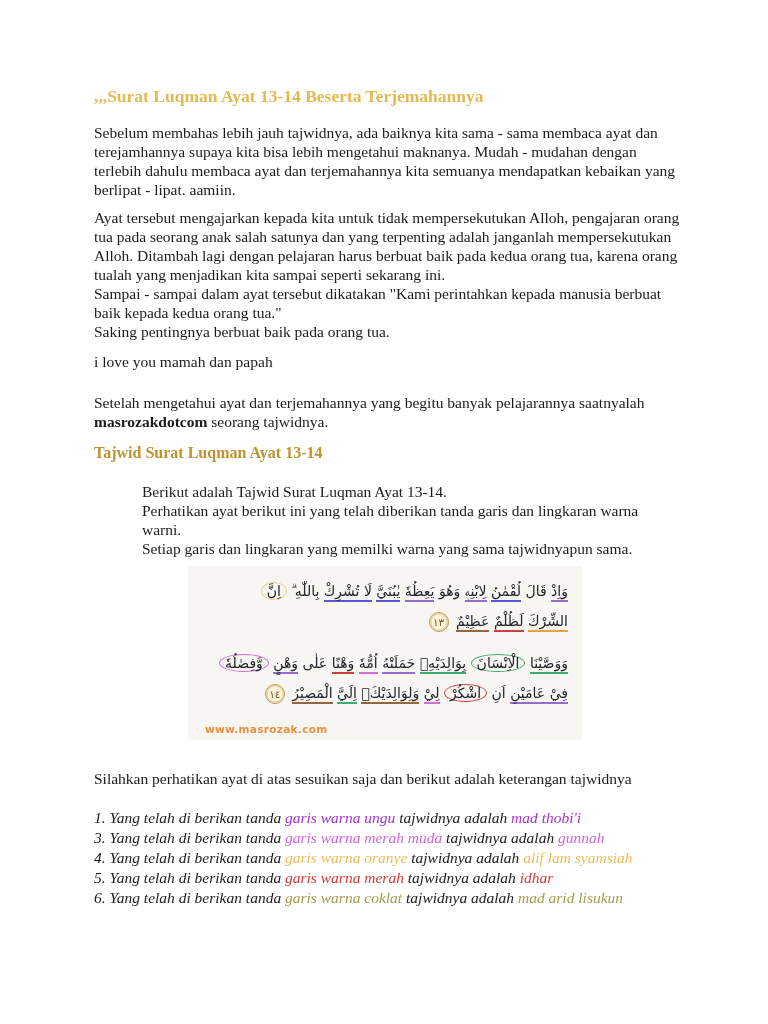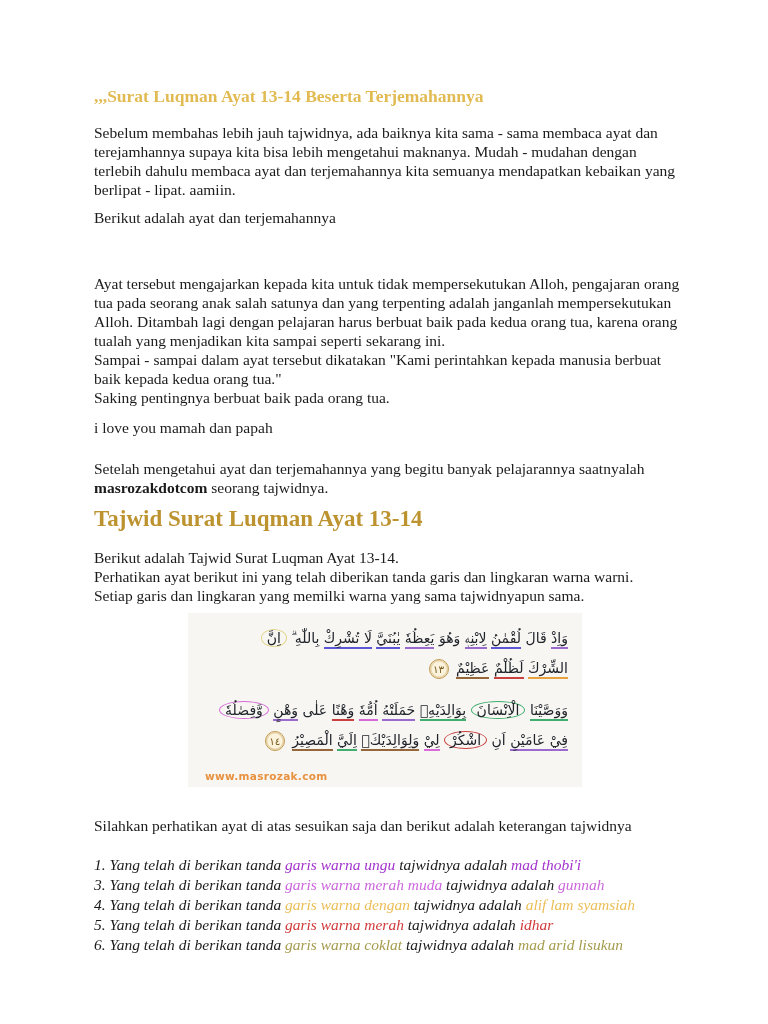--- a/index.html
+++ b/index.html
@@ -13,24 +13,24 @@
     margin:0 0 17px 0;line-height:20px;
   }
   .para{font-size:15.5px;line-height:19px;margin:0;}
   .p-intro{margin-bottom:9px;}
   .p-berikut{margin-bottom:47px;}
   .p-ayat-block{margin-bottom:11px;}
   .p-love{margin-bottom:22px;}
   .p-setelah{margin-bottom:12px;}
   .bold{font-weight:bold;}
   .doc-h2{
-    font-size:23px;font-weight:bold;color:var(--heading_gold,#BD9330);
+    font-size:16px;font-weight:bold;color:var(--heading_gold,#BD9330);
     margin:0 0 19px 0;line-height:20px;
   }
-  .p-berikut2{margin-bottom:8px;}
+  .p-berikut2{margin-bottom:8px;margin-left:48px;}
   .quran-img{
     position:relative;box-sizing:border-box;
     margin-left:94px;width:394px;height:174px;
     background:var(--image_bg,#F7F6F3);
     padding:10px 14px 20px 12px;
     direction:rtl;text-align:right;
     font-family:"DejaVu Sans", sans-serif;
     margin-bottom:29px;
   }
   .q-line{
@@ -57,21 +57,20 @@
 </style>
 </head>
 <body>
 
 <div class="page">
 
   <h1 class="doc-title">,,,Surat Luqman Ayat 13-14 Beserta Terjemahannya</h1>
 
   <p class="para p-intro">Sebelum membahas lebih jauh tajwidnya, ada baiknya kita sama - sama membaca ayat dan terejamhannya supaya kita bisa lebih mengetahui maknanya. Mudah - mudahan dengan terlebih dahulu membaca ayat dan terjemahannya kita semuanya mendapatkan kebaikan yang berlipat - lipat. aamiin.</p>
 
-  <p class="para p-berikut">Berikut adalah ayat dan terjemahannya</p>
 
   <div class="p-ayat-block">
     <p class="para">Ayat tersebut mengajarkan kepada kita untuk tidak mempersekutukan Alloh, pengajaran orang tua pada seorang anak salah satunya dan yang terpenting adalah janganlah mempersekutukan Alloh. Ditambah lagi dengan pelajaran harus berbuat baik pada kedua orang tua, karena orang tualah yang menjadikan kita sampai seperti sekarang ini.</p>
     <p class="para">Sampai - sampai dalam ayat tersebut dikatakan "Kami perintahkan kepada manusia berbuat baik kepada kedua orang tua."</p>
     <p class="para">Saking pentingnya berbuat baik pada orang tua.</p>
   </div>
 
   <p class="para p-love">i love you mamah dan papah</p>
 
   <p class="para p-setelah"><span>Setelah mengetahui ayat dan terjemahannya yang begitu banyak pelajarannya saatnyalah </span><span class="bold">masrozakdotcom</span><span> seorang tajwidnya.</span></p>
@@ -92,18 +91,18 @@
         <div class="q-line"><span class="q-seg" style="border-bottom: 2px solid rgb(154, 106, 207);">فِيْ عَامَيْنِ</span> <span class="q-seg">اَنِ</span> <span class="q-seg q-circ" style="border: 1.5px solid rgb(201, 64, 64);">اشْكُرْ</span> <span class="q-seg" style="border-bottom: 2px solid rgb(216, 107, 216);">لِيْ</span> <span class="q-seg" style="border-bottom: 2px solid rgb(150, 102, 59);">وَلِوَالِدَيْكَۗ</span> <span class="q-seg" style="border-bottom: 2px solid rgb(63, 174, 110);">اِلَيَّ</span> <span class="q-seg" style="border-bottom: 2px solid rgb(150, 102, 59);">الْمَصِيْرُ</span> <span class="ayah-mark">١٤</span> </div>
       </div>
     <div class="watermark">www.masrozak.com</div>
   </div>
 
   <p class="para p-silahkan">Silahkan perhatikan ayat di atas sesuikan saja dan berikut adalah keterangan tajwidnya</p>
 
   <div class="tajwid-list" id="tajwid-list">
       <p class="tajwid-row"><span>1. Yang telah di berikan tanda </span><span style="color: rgb(163, 51, 204);">garis warna ungu</span><span> tajwidnya adalah </span><span style="color: rgb(163, 51, 204);">mad thobi'i</span></p>
       <p class="tajwid-row"><span>3. Yang telah di berikan tanda </span><span style="color: rgb(204, 102, 221);">garis warna merah muda</span><span>  tajwidnya adalah </span><span style="color: rgb(204, 102, 221);">gunnah</span></p>
-      <p class="tajwid-row"><span>4. Yang telah di berikan tanda </span><span style="color: rgb(235, 190, 85);">garis warna dengan</span><span> tajwidnya adalah </span><span style="color: rgb(235, 190, 85);">alif lam syamsiah</span></p>
+      <p class="tajwid-row"><span>4. Yang telah di berikan tanda </span><span style="color: rgb(235, 190, 85);">garis warna oranye</span><span> tajwidnya adalah </span><span style="color: rgb(235, 190, 85);">alif lam syamsiah</span></p>
       <p class="tajwid-row"><span>5. Yang telah di berikan tanda </span><span style="color: rgb(209, 58, 58);">garis warna merah</span><span> tajwidnya adalah </span><span style="color: rgb(209, 58, 58);">idhar</span></p>
       <p class="tajwid-row"><span>6. Yang telah di berikan tanda </span><span style="color: rgb(165, 156, 77);">garis warna coklat</span><span> tajwidnya adalah </span><span style="color: rgb(165, 156, 77);">mad arid lisukun</span></p>
     </div>
 
 </div>
 
 </body></html>

